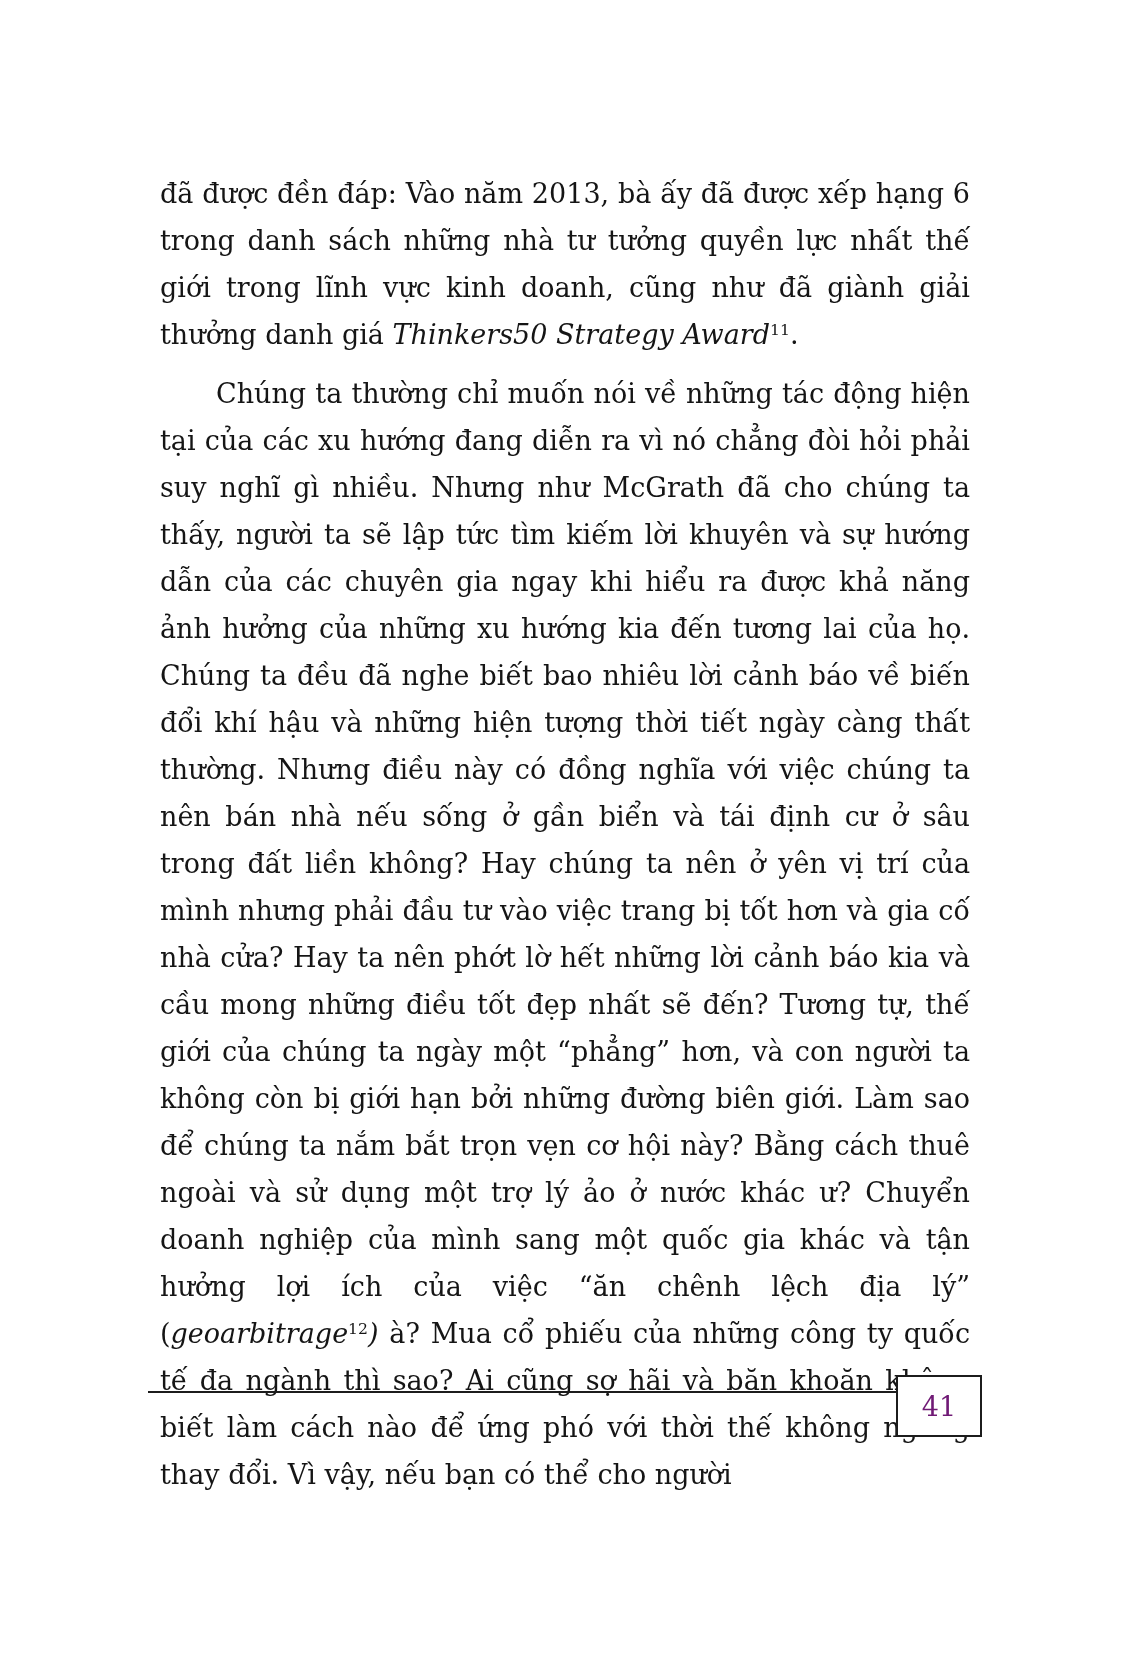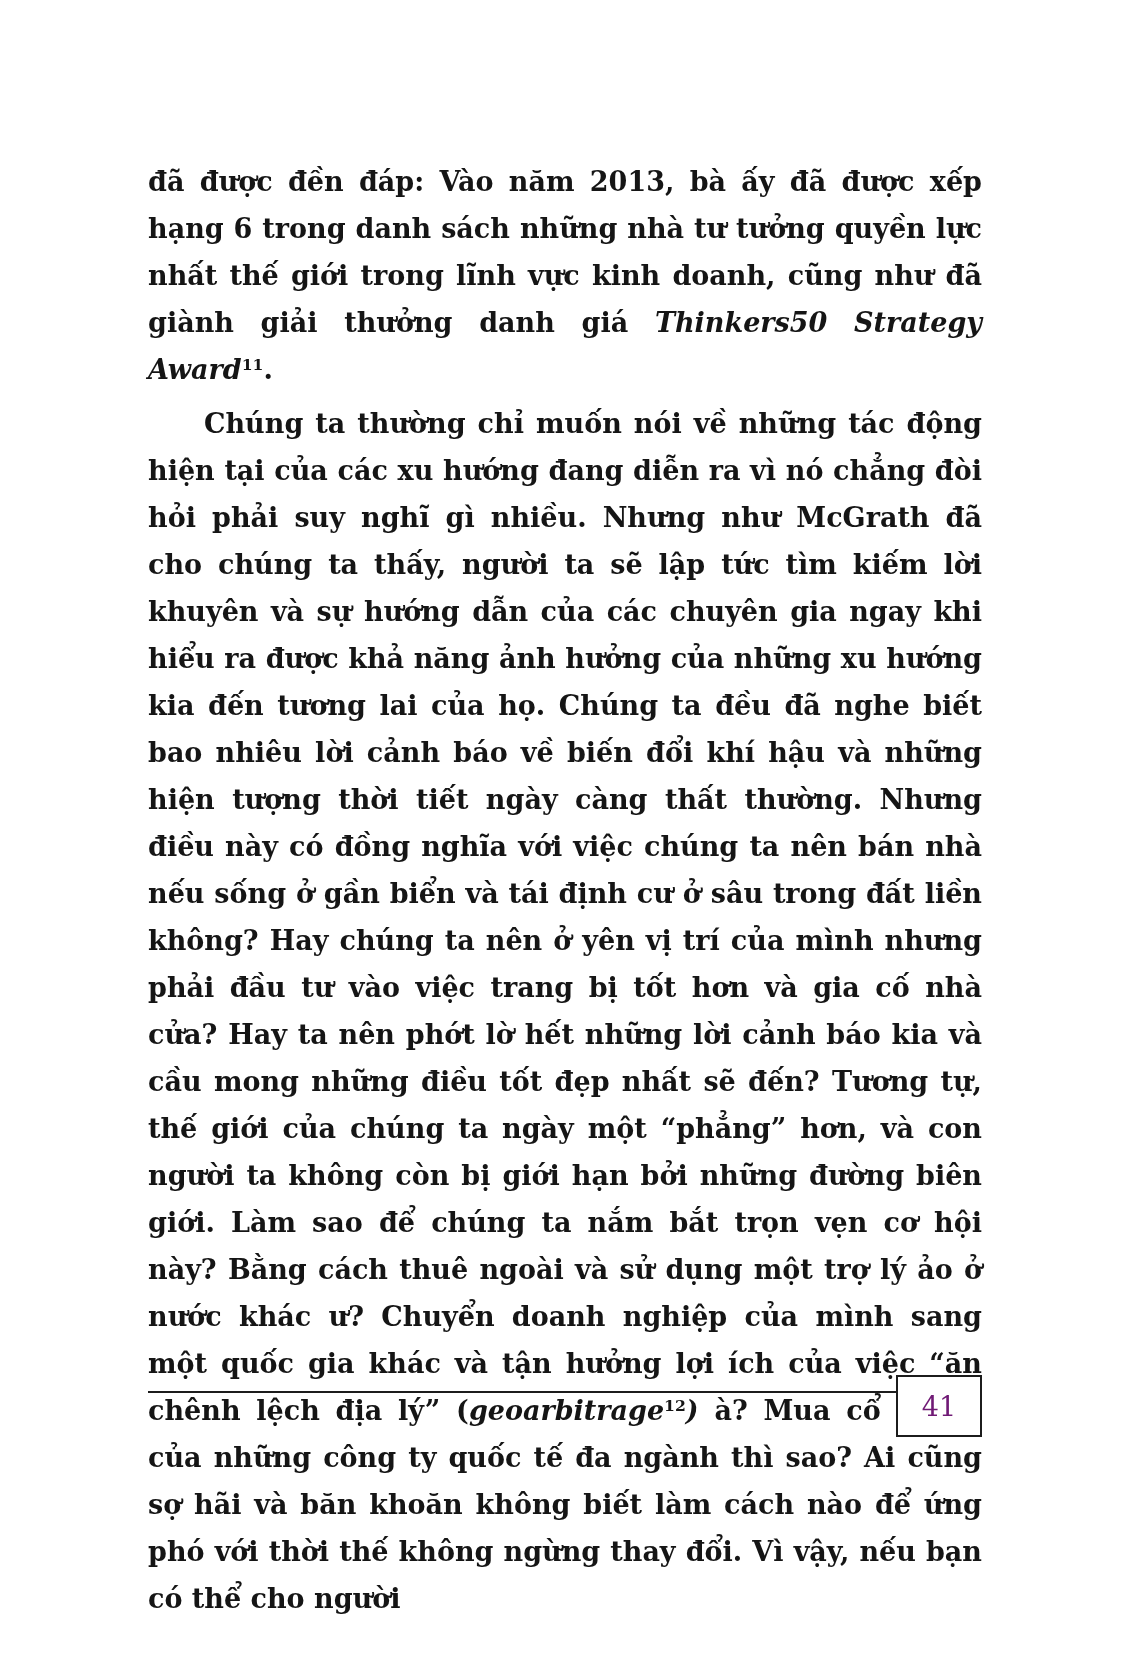--- a/index.html
+++ b/index.html
@@ -19,22 +19,21 @@
   .text-block {
     position: absolute;
     left: 148px;
     top: 158px;
     width: 834px;
     font-size: 27px;
     line-height: 47px;
     text-align: justify;
   }
   .text-block p {
-    margin: 0;
-    font-weight: bold;
+    margin: 12px;
   }
   .text-block p + p {
     margin-top: 7px;
   }
   .text-block p.indent {
     text-indent: 56px;
   }
   .text-block em {
     font-style: italic;
   }

